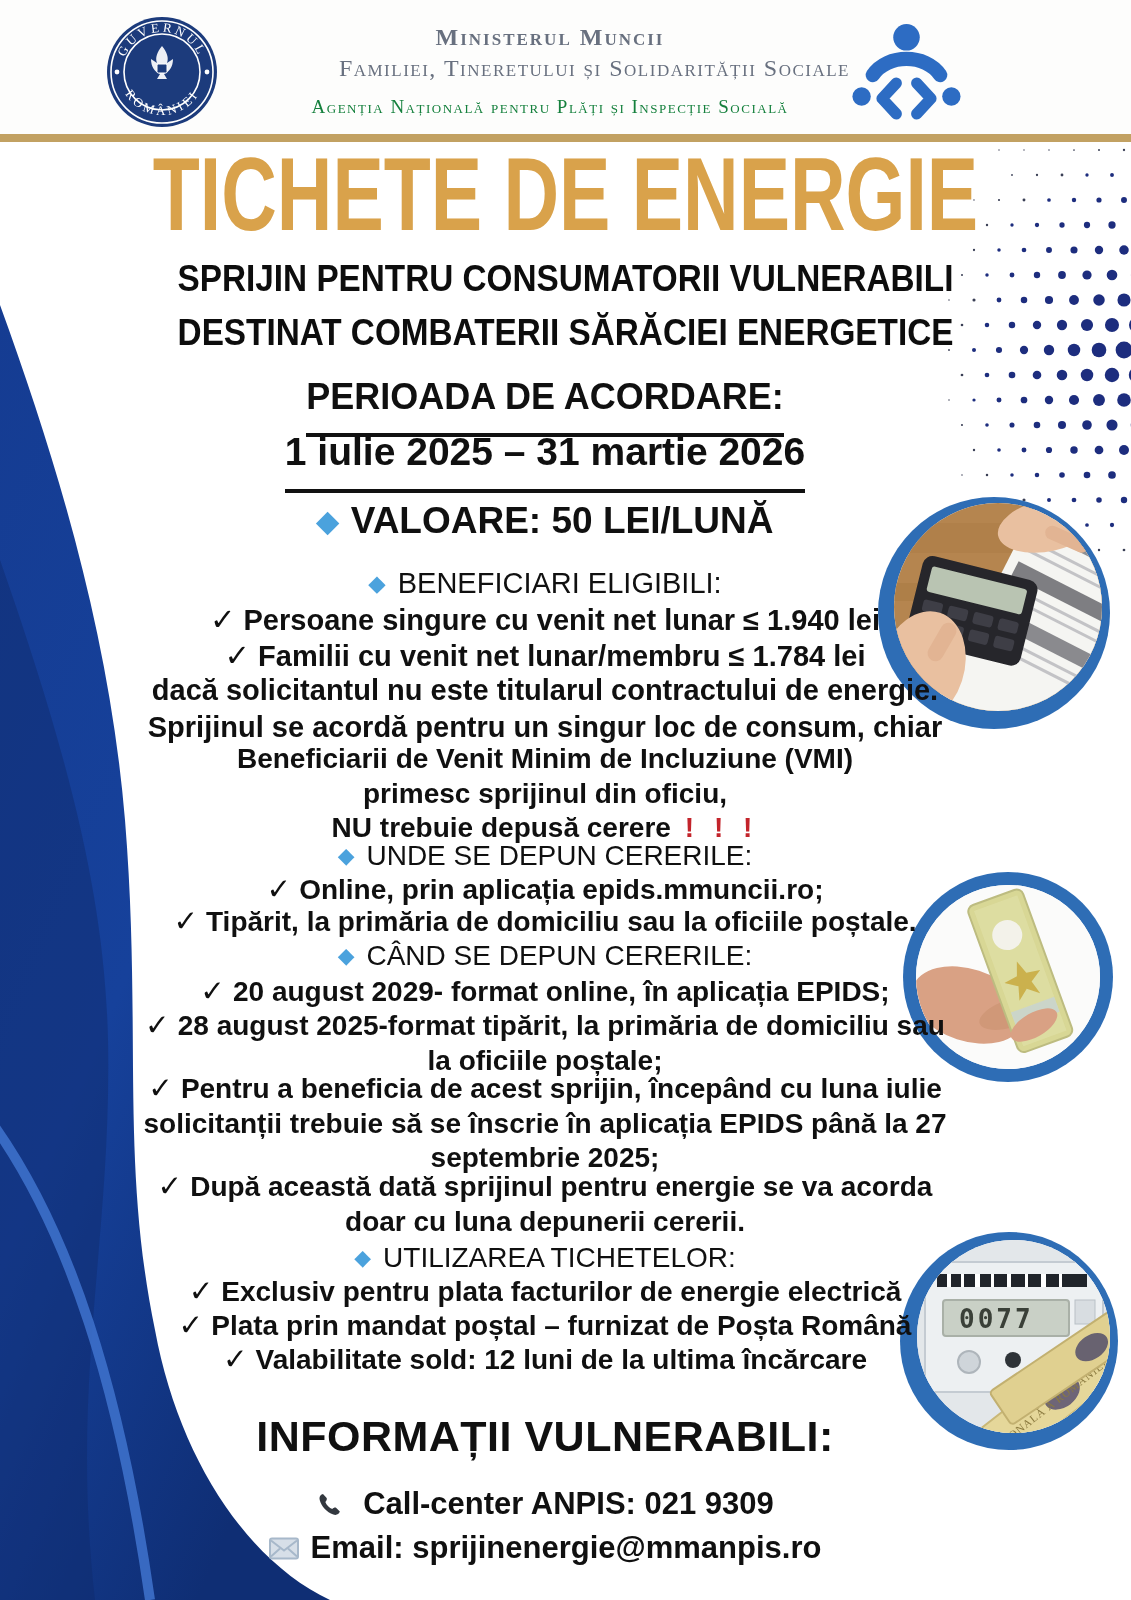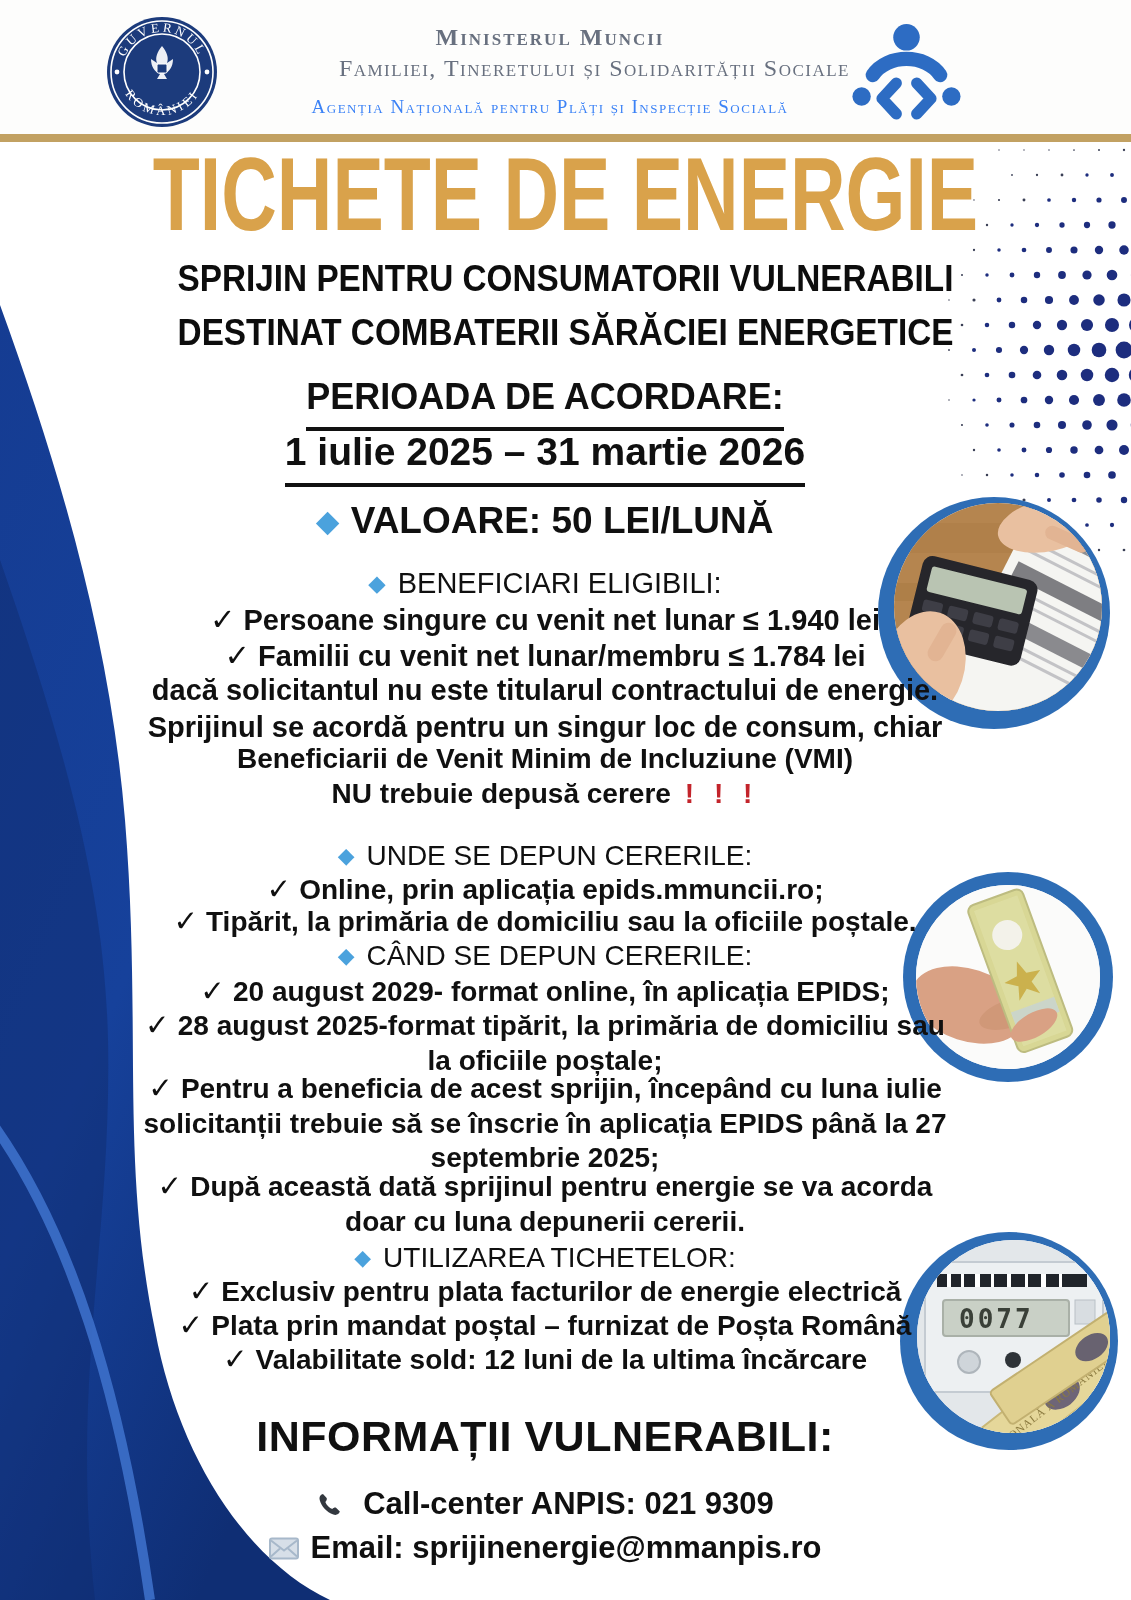--- a/index.html
+++ b/index.html
@@ -8,34 +8,34 @@
     background:#ffffff;font-family:"Liberation Sans", sans-serif;color:#111;
   }
   .abs{position:absolute;}
   
   .header{position:absolute;top:0;left:0;right:0;height:134px;background:#fdfdfc;z-index:4;}
   .seal{position:absolute;top:16px;left:106px;width:112px;height:112px;}
   .ministry{position:absolute;top:24px;left:250px;width:600px;text-align:center;
     font-family:"Liberation Serif", serif;color:#68707F;}
   .ministry .l1{font-size:24px;font-variant:small-caps;letter-spacing:2px;font-weight:600;}
   .ministry .l2{font-size:24px;font-variant:small-caps;letter-spacing:1.5px;font-weight:400;margin-top:4px;text-align:right;}
-  .ministry .l3{font-size:19px;font-variant:small-caps;letter-spacing:1.5px;margin-top:14px;color:#3b82f6;}
+  .ministry .l3{font-size:19px;font-variant:small-caps;letter-spacing:1.5px;margin-top:14px;color:#15803d;}
   .family-icon{position:absolute;top:22px;left:848px;width:118px;height:102px;}
   .gold-bar{position:absolute;top:134px;left:0;width:1131px;height:8px;background:#C2A162;z-index:4;}
   
   .main-title{position:absolute;top:142px;left:0;right:0;text-align:center;z-index:3;
     font-size:104px;font-weight:800;color:#D9A24B;line-height:1.0;
     transform:scaleX(.74);transform-origin:50% 50%;letter-spacing:0px;white-space:nowrap;}
   .subtitle{position:absolute;top:252px;left:0;right:0;text-align:center;z-index:3;
     font-size:37px;font-weight:800;line-height:1.45;color:#0d0d0d;
     transform:scaleX(.9);transform-origin:50% 50%;white-space:nowrap;}
   
   .tline{position:absolute;left:60px;width:970px;text-align:center;z-index:5;font-weight:700;color:#101010;}
   .big-under{font-size:36px;font-weight:800;}
-  .big-under .u{border-bottom:4px solid #111;padding-bottom:10px;}
+  .big-under .u{border-bottom:4px solid #111;padding-bottom:16px;}
   .diam{color:#4BA2DD;font-size:.78em;margin-right:12px;position:relative;top:-2px;}
   .sect-head{font-size:29px;font-weight:400;}
   .check-line{font-size:29px;font-weight:700;}
   .check{font-weight:400;margin-right:8px;font-size:1.05em;}
   .note{font-size:29px;line-height:1.26;font-weight:700;}
   .vmi{font-size:28px;line-height:1.24;font-weight:700;}
   .excl{color:#C3242B;font-weight:800;margin-left:14px;letter-spacing:6px;}
   .wrapmd{max-width:830px;margin:0 auto;line-height:1.24;}
   .wraplg{max-width:880px;margin:0 auto;line-height:1.24;}
   .info-head{font-size:43px;font-weight:800;letter-spacing:0.5px;}
@@ -261,20 +261,21 @@
 <div class="tline check-line" style="top:638px;">
   <span class="check">✓</span><span>Familii cu venit net lunar/membru ≤ 1.784 lei</span>
 </div>
 <div class="tline note" style="top:672px;">
   <div>dacă solicitantul nu este titularul contractului de energie.</div>
   <div>Sprijinul se acordă pentru un singur loc de consum, chiar</div>
 </div>
 
 <div class="tline vmi" style="top:742px;">
   <div>Beneficiarii de Venit Minim de Incluziune (VMI)</div>
+  <div>primesc sprijinul din oficiu,</div>
   <div>
     <span>NU trebuie depusă cerere</span><span class="excl">! ! !</span>
   </div>
 </div>
 
 <div class="tline sect-head" style="top:840px;font-size:28px;">
   <span class="diam">◆</span><span>UNDE SE DEPUN CERERILE:</span>
 </div>
 <div class="tline check-line" style="top:872px;font-size:28px;">
   <span class="check">✓</span><span>Online, prin aplicația epids.mmuncii.ro;</span>

